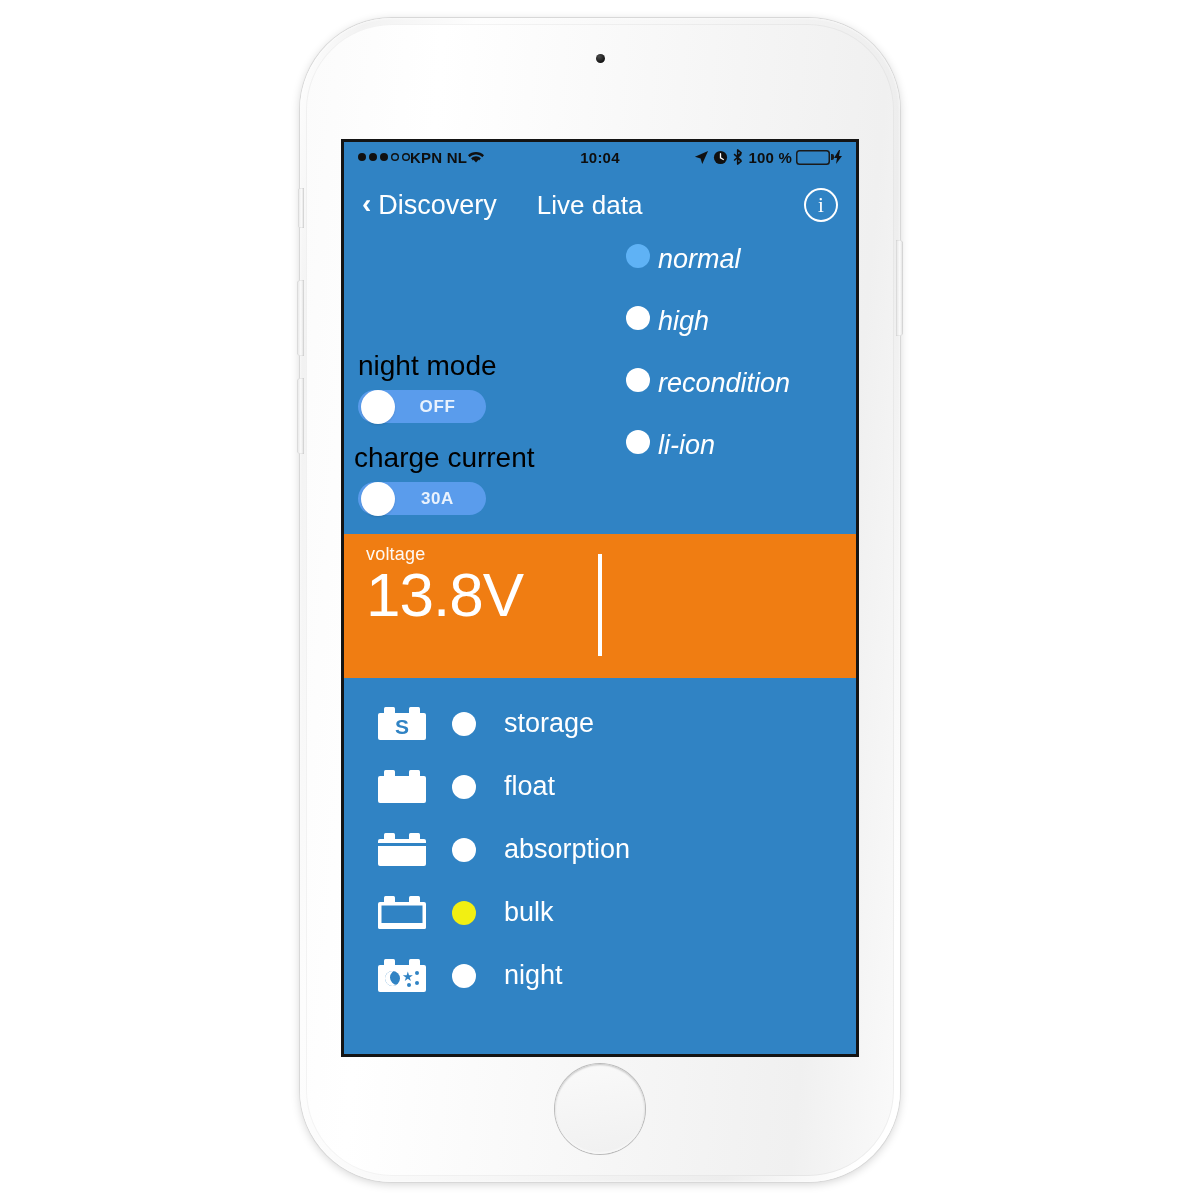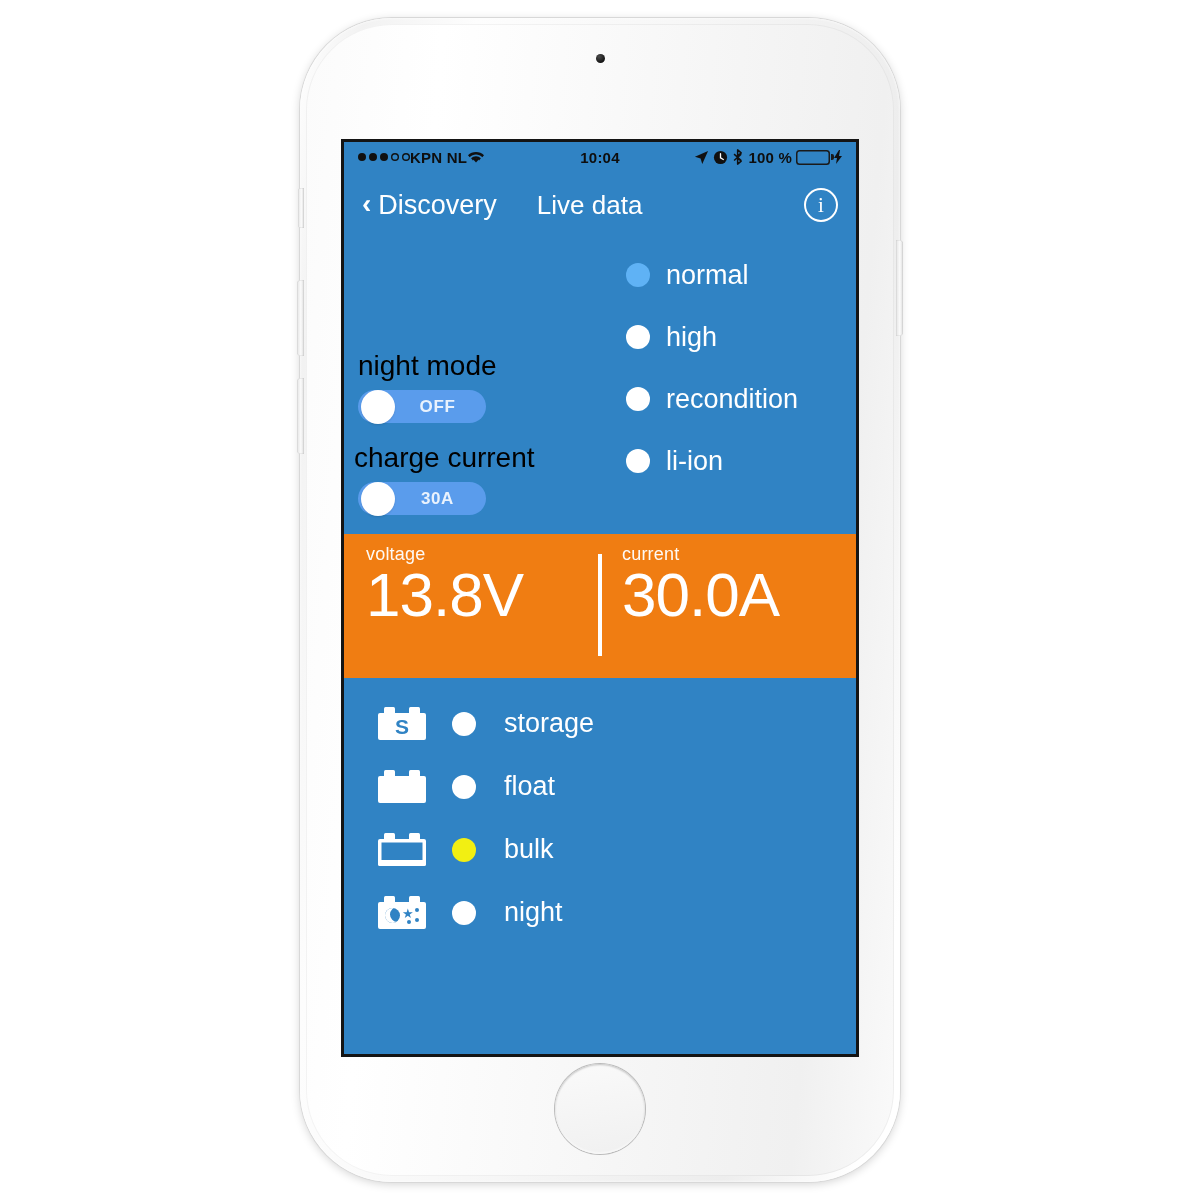--- a/index.html
+++ b/index.html
@@ -144,21 +144,21 @@
   .toggle .tval{
     flex:1; text-align:center; color:#e9f2fd;
     font-size:17px; font-weight:bold; letter-spacing:.6px;
     padding-right:6px;
   }
   .tg-night{ left:14px; top:152px; }
   .tg-charge{ left:14px; top:244px; }
 
   
   .modelist{ position:absolute; left:282px; top:6px; width:232px; }
-  .mode-row{ display:flex; align-items:center; gap:16px; height:62px; }
+  .mode-row{ display:flex; gap:8px; height:62px;font-style:italic; }
   .led{ width:24px; height:24px; border-radius:50%; background:#ffffff; flex:0 0 auto; position:relative; }
   .led.active{ background:#5fb2f5; }
   .led.active::after{
     content:''; position:absolute; left:50%; top:50%;
     width:62px; height:62px; margin:-31px 0 0 -31px; border-radius:50%;
     background: radial-gradient(circle, rgba(122,196,250,0.92) 0%, rgba(106,186,248,0.52) 36%, rgba(95,178,245,0.18) 62%, rgba(95,178,245,0) 80%);
     z-index:-1;
   }
   .mode-label{ color:#ffffff; font-size:27px; font-weight:300; white-space:nowrap; }
 
@@ -317,24 +317,20 @@
           </div>
         </div>
       </div>
 
       <div class="readout">
         <div class="ro-cell">
           <div class="ro-cap">voltage</div>
           <div class="ro-val">13.8V</div>
         </div>
         <div class="ro-div"></div>
-        <div class="ro-cell">
-          <div class="ro-cap">current</div>
-          <div class="ro-val">30.0A</div>
-        </div>
       </div>
 
       <div class="statuslist">
 
         <div class="status-row">
           <span class="batt-ico">
             <span class="bt-nub l"></span>
               <span class="bt-nub r"></span>
             <span class="bt-body bt-solid">
                 <span class="bt-letter">S</span>
@@ -347,20 +343,31 @@
         <div class="status-row">
           <span class="batt-ico">
             <span class="bt-nub l"></span>
               <span class="bt-nub r"></span>
             <span class="bt-body bt-solid"></span>
           </span>
           <span class="status-led"></span>
           <span class="status-label">float</span>
         </div>
 
+        <div class="status-row">
+          <span class="batt-ico">
+            <span class="bt-nub l"></span>
+              <span class="bt-nub r"></span>
+            <span class="bt-body bt-solid">
+                <span class="bt-gap" style="top:4px;"></span>
+              </span>
+          </span>
+          <span class="status-led"></span>
+          <span class="status-label">absorption</span>
+        </div>
 
         <div class="status-row">
           <span class="batt-ico">
             <span class="bt-nub l"></span>
               <span class="bt-nub r"></span>
             <span class="bt-body bt-outline"></span>
             <span class="bt-strip" style="height:6px;"></span>
           </span>
           <span class="status-led active"></span>
           <span class="status-label">bulk</span>

